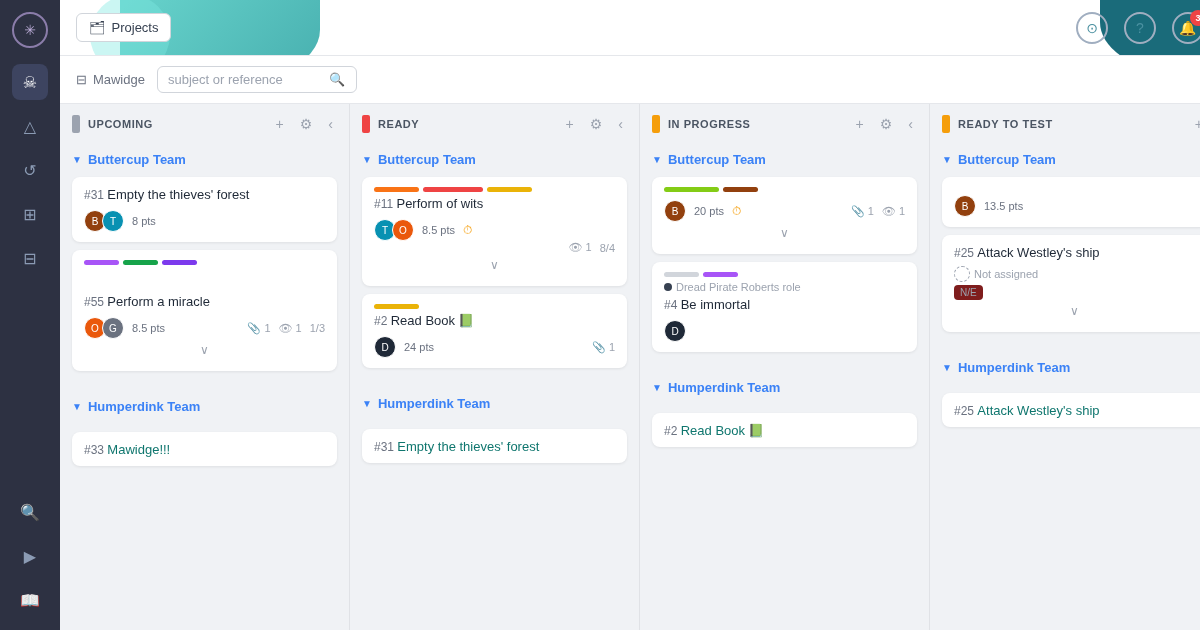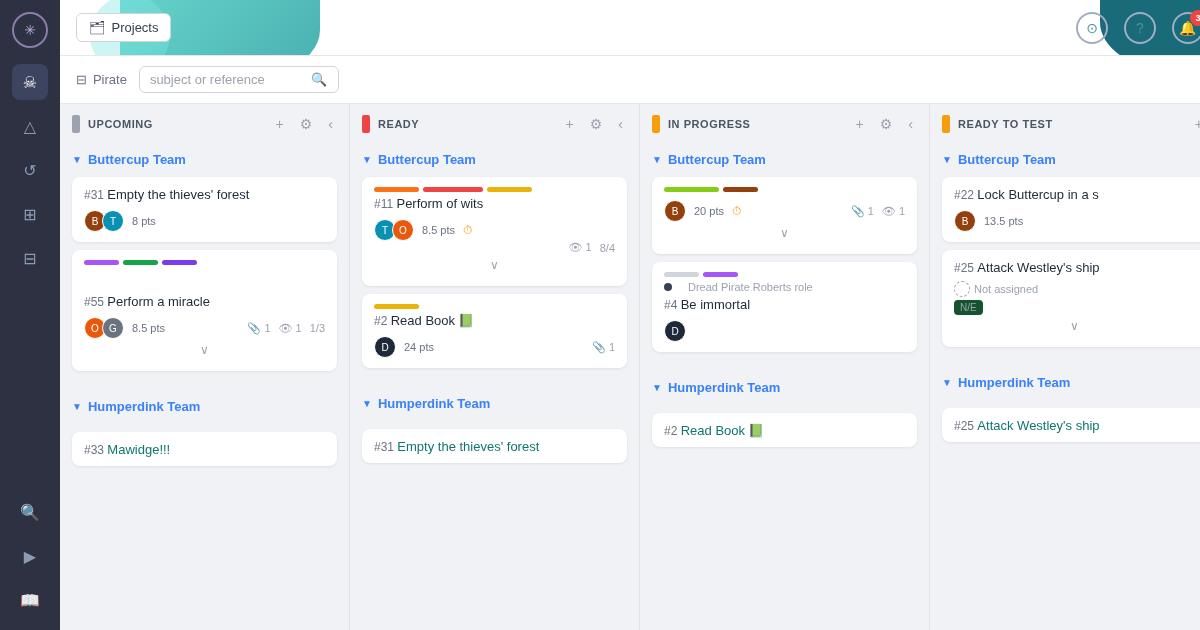--- a/index.html
+++ b/index.html
@@ -234,28 +234,28 @@
       background: #9ca3af;
       overflow: hidden;
       display: flex; align-items: center; justify-content: center;
       font-size: 10px; color: #fff;
     }
     .avatar:first-child { margin-left: 0; }
     .card-meta { display: flex; align-items: center; gap: 8px; margin-left: auto; font-size: 11px; color: #9ca3af; }
     .clock-icon { color: #f59e0b; font-size: 12px; }
     .expand-arrow { text-align: center; color: #9ca3af; font-size: 12px; padding: 4px; cursor: pointer; }
     .card-role-badge {
-      display: flex; align-items: center; gap: 16px;
+      display: flex; align-items: center; gap: 4px;
       font-size: 11px; color: #9ca3af;
       margin-top: 4px;
     }
     .role-dot { width: 8px; height: 8px; border-radius: 50%; background: #374151; }
     .not-assigned { font-size: 11px; color: #9ca3af; display: flex; align-items: center; gap: 4px; }
     .na-circle { width: 16px; height: 16px; border-radius: 50%; border: 1.5px dashed #9ca3af; }
-    .ne-badge { background: #14532d; color: #9ca3af; font-size: 10px; padding: 2px 6px; border-radius: 4px; margin-top: 2px; display: inline-block; }
+    .ne-badge { background: #7f1d1d; color: #9ca3af; font-size: 10px; padding: 2px 6px; border-radius: 4px; margin-top: 2px; display: inline-block; }
 
     
     .av-brown { background: #92400e; }
     .av-teal { background: #0891b2; }
     .av-orange { background: #ea580c; }
     .av-gray { background: #6b7280; }
     .av-dark { background: #1f2937; }
 
     .humperdink-row { padding: 8px 12px; }
     .team-header-hump {
@@ -325,21 +325,21 @@
       <div class="topbar-icon">
         <span>🔔</span>
         <span class="notification-badge">3</span>
       </div>
     </div>
   </div>
 
   <div class="subtoolbar">
     <div class="filter-btn">
       <span>⊟</span>
-      <span>Pirate</span>
+      <span>Mawidge</span>
     </div>
     <div class="search-input">
       <span style="color:#9ca3af;font-size:13px;">subject or reference</span>
       <span style="margin-left:auto;color:#9ca3af;">🔍</span>
     </div>
   </div>
 
   <div class="board">
 
     <div class="column">
@@ -557,21 +557,20 @@
 
       <div class="team-group">
         <div class="team-header">
           <span class="team-chevron">▼</span>
           <span>Buttercup Team</span>
         </div>
       </div>
       <div class="cards-area">
 
         <div class="card">
-          <div style="color:#6b7280;font-size:12px;">#22 <span style="color:#1f2937;font-size:13px;font-weight:500;">Lock Buttercup in a s</span></div>
           <div class="card-bottom">
             <div class="avatars">
               <div class="avatar av-brown">B</div>
             </div>
             <span class="card-pts">13.5 pts</span>
           </div>
         </div>
 
         <div class="card">
           <div style="color:#6b7280;font-size:12px;">#25 <span style="color:#1f2937;font-size:13px;font-weight:500;">Attack Westley's ship</span></div>

